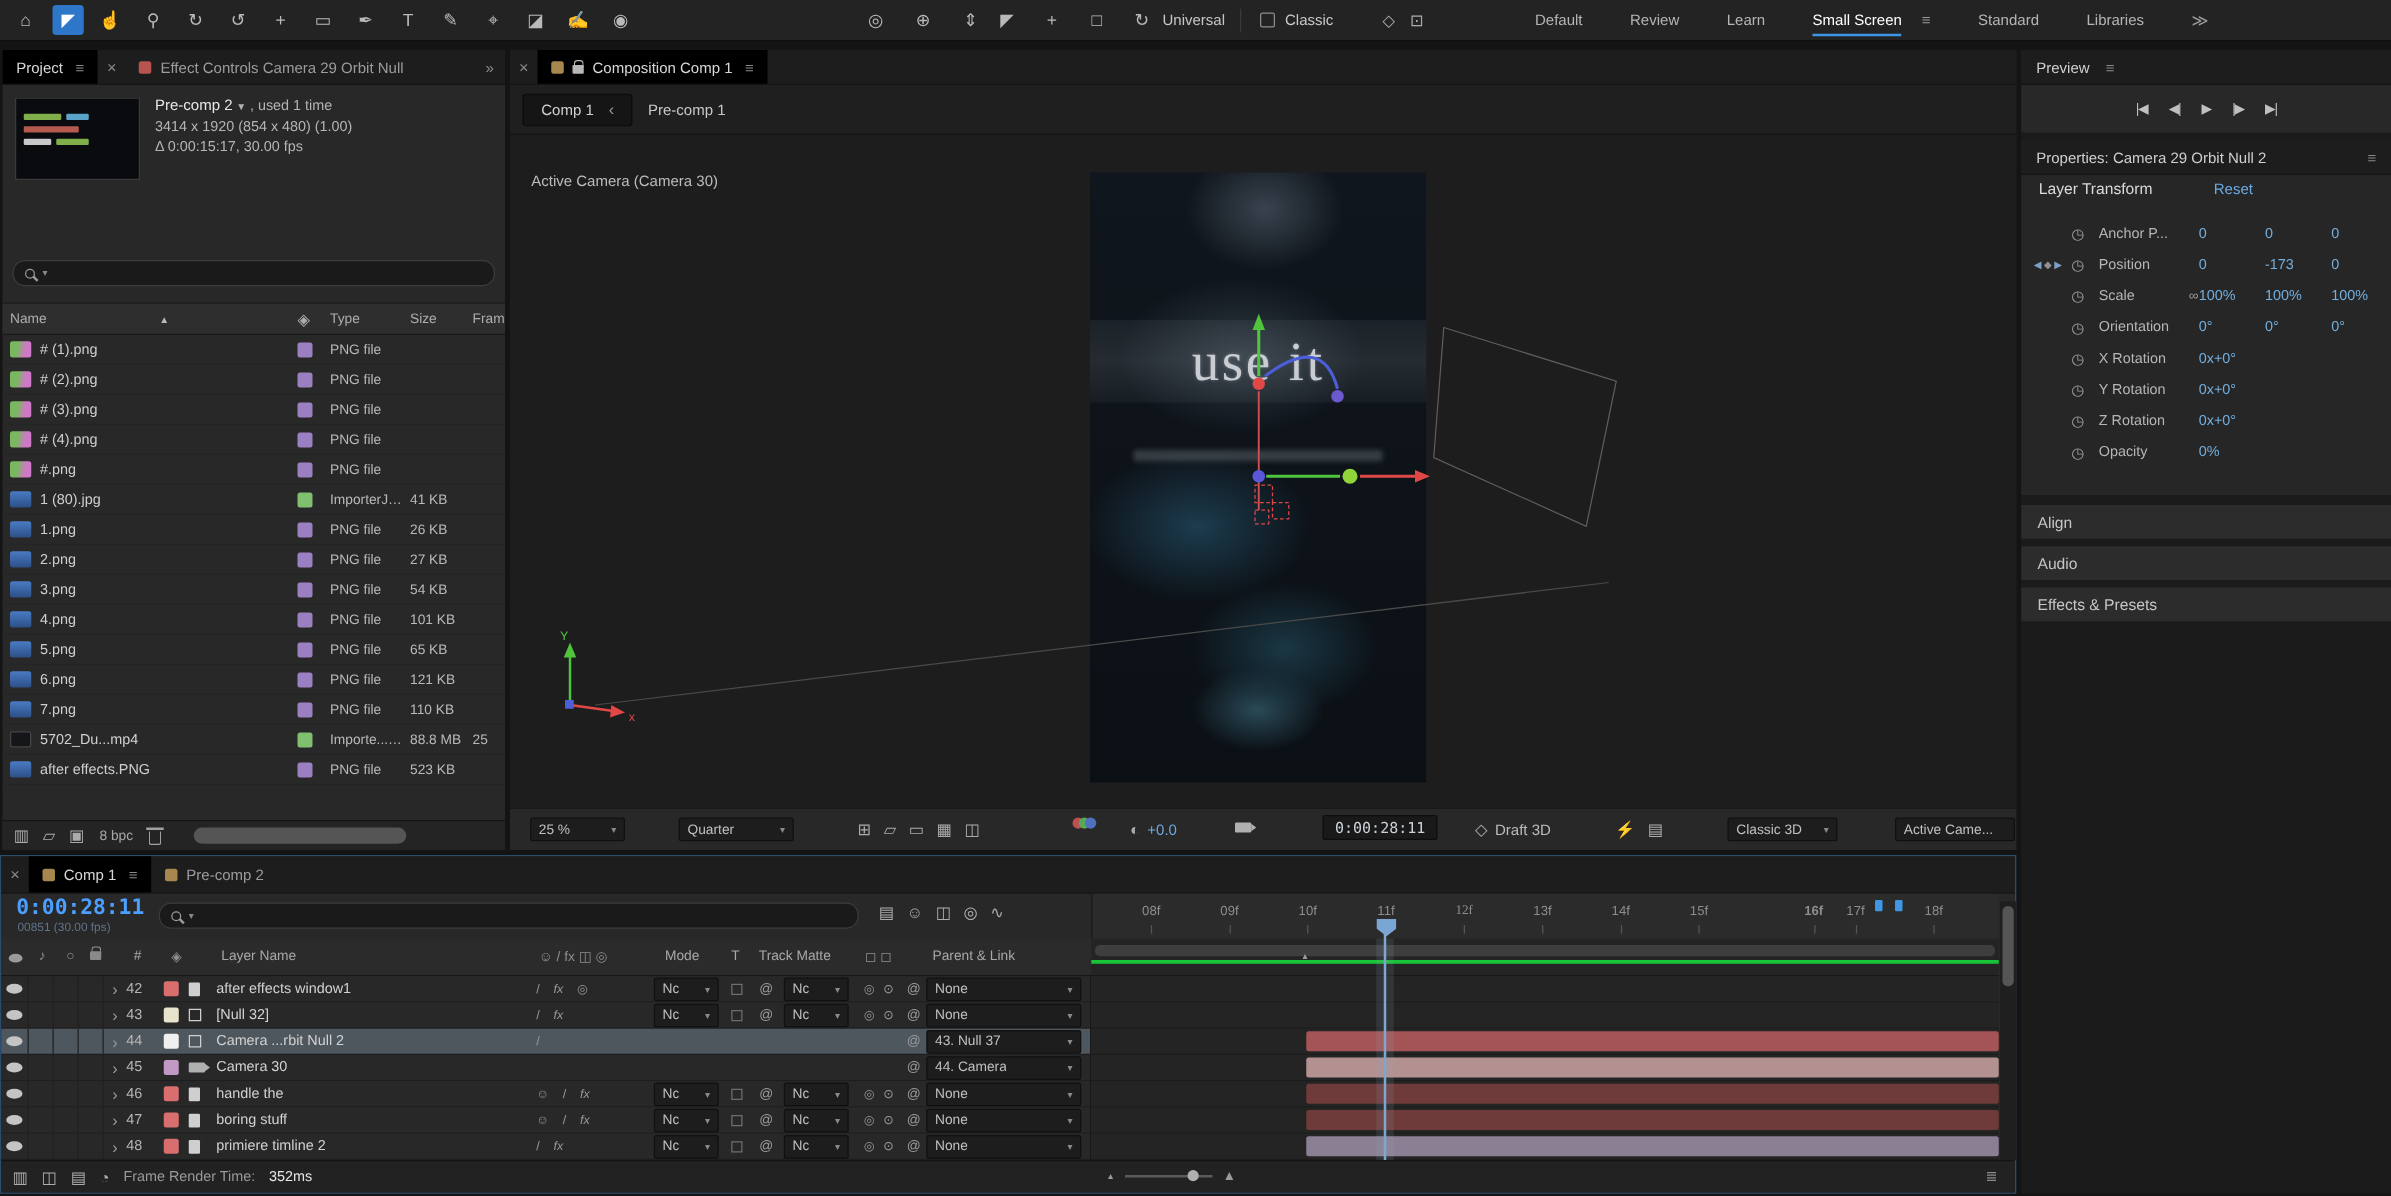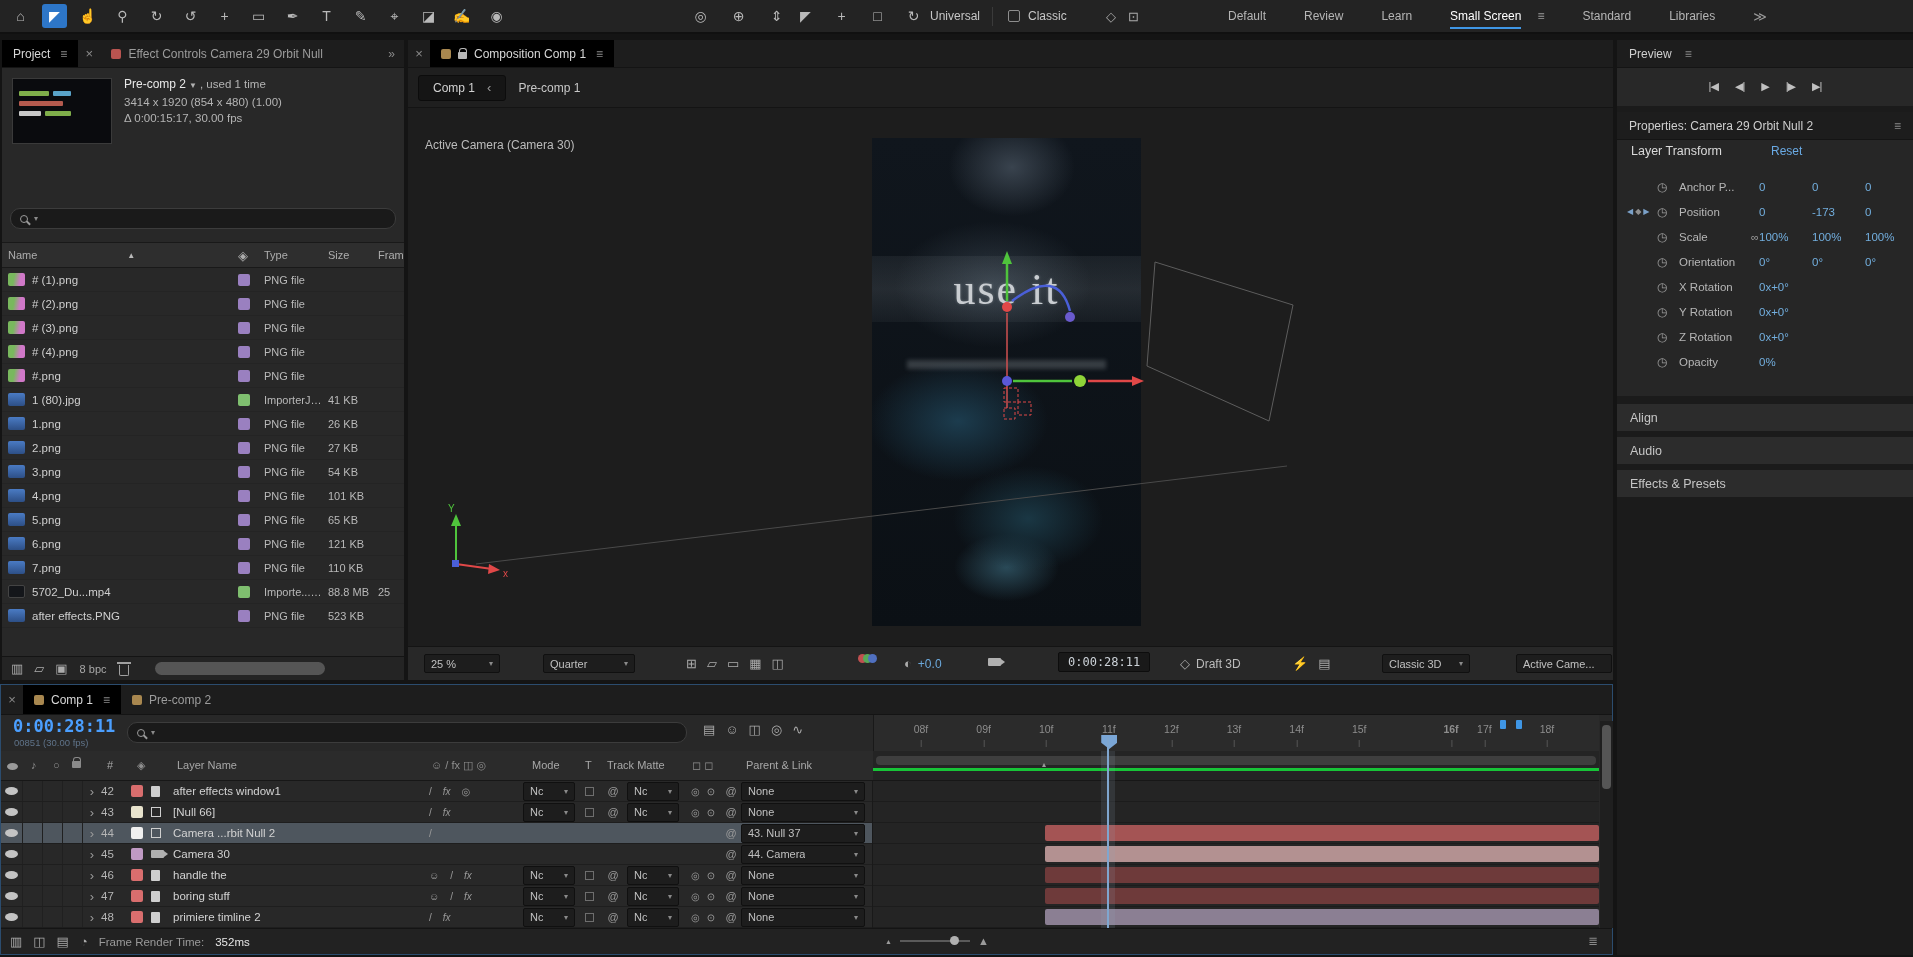--- a/index.html
+++ b/index.html
@@ -664,21 +664,21 @@
           <span class="gly">☺</span>
           <span class="gly">◫</span>
           <span class="gly">◎</span>
           <span class="gly">∿</span>
         </div>
       <div id="ruler">
           <span class="tick" style="left: 47px;">08f</span>
           <span class="tick" style="left: 109.6px;">09f</span>
           <span class="tick" style="left: 172.2px;">10f</span>
           <span class="tick" style="left: 234.8px;">11f</span>
-          <span class="tick" style="left: 297.4px;">12f</span>
+          <span class="tick" style="left: 297.4px; font-family: Liberation Serif, serif;">12f</span>
           <span class="tick" style="left: 360px;">13f</span>
           <span class="tick" style="left: 422.6px;">14f</span>
           <span class="tick" style="left: 485.2px;">15f</span>
           <span class="tick" style="left: 577px; font-weight: bold;">16f</span>
           <span class="tick" style="left: 610.4px;">17f</span>
           <span class="tick" style="left: 673px;">18f</span>
           <span class="ruler-marker" style="left: 625.812px;"></span>
           <span class="ruler-marker" style="left: 641.784px;"></span>
           <span class="ph-head" style="left: 227.224px;"></span>
         </div>
@@ -756,21 +756,21 @@
           </span>
           <span class="cav n"></span>
           <span class="cav n"></span>
           <span class="cav n"></span>
           <span class="chev">›</span>
           <span class="lnum">43</span>
           <span class="lchip" style="background: rgb(232, 227, 205);"></span>
           <span class="lico">
             <span class="solidico"></span>
           </span>
-          <span class="lname">[Null 66]</span>
+          <span class="lname">[Null 32]</span>
           <span class="lsw">
             <span class="swi">/</span>
             <span class="swi it">fx</span>
           </span>
           <span class="lmode"><div class="ddbox">
               <span class="trunc">Nc</span>
               <span class="dd">▾</span>
             </div></span>
           <span class="lt">
             <span class="tbox"></span>

